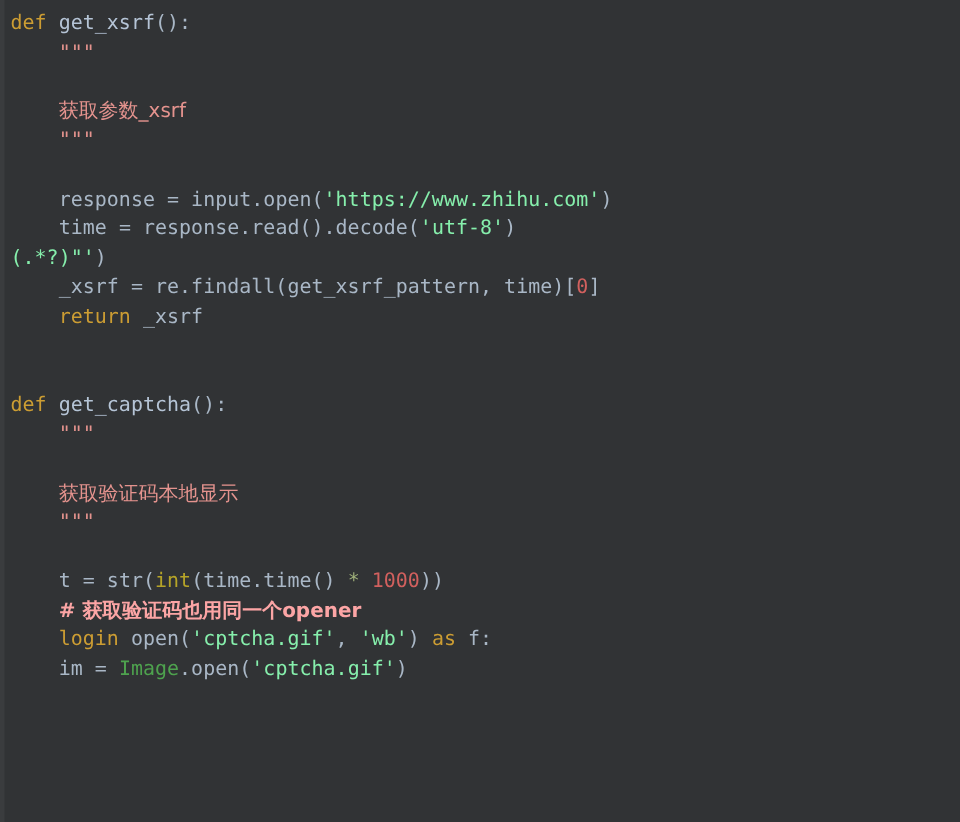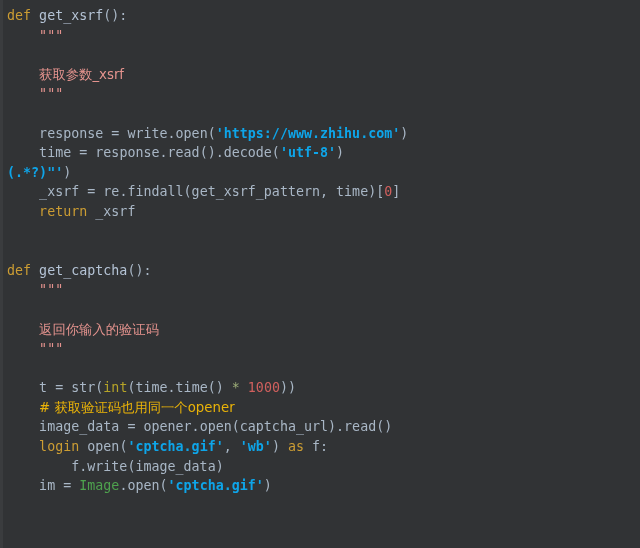--- a/index.html
+++ b/index.html
@@ -49,53 +49,51 @@
   }
   .code-line.blank {
     height: 19.6px;
   }
   
   .t-default  { color: #a9b7c6; text-align: center; }
   .t-keyword  { color: #cc9d33; }   
   .t-builtin  { color: #b6a428; margin-top: 24px; }   
   .t-func     { color: #b5c4d6; }   
   .t-classref { color: #4ea24e; }   
-  .t-string   { color: #0ea5e9; font-weight: bold; }   
+  .t-string   { color: #86efac; }   
   .t-docstr   { color: #e4938e; }   
   .t-number   { color: #d1605e; }   
-  .t-comment  { color: #eab308; }   
+  .t-comment  { color: #fca5a5; font-weight: bold; }   
   .t-operator { color: #9fb07a; }   
   .t-punct    { color: #a9b7c6; }
   .t-cn       { font-family: "DejaVu Sans", "Liberation Sans", sans-serif; margin-top: 44px; }
 </style>
 </head>
 <body>
 
 <div id="code-editor">
   <div id="gutter-strip"></div>
   <div id="code-surface">
       <div class="code-line"><span class="t-keyword">def</span><span class="t-default"> </span><span class="t-func">get_xsrf</span><span class="t-punct">():</span></div>
       <div class="code-line"><span class="t-default">    </span><span class="t-docstr">"""</span></div>
       <div class="code-line blank">&nbsp;</div>
       <div class="code-line"><span class="t-default">    </span><span class="t-docstr t-cn">获取参数_xsrf</span></div>
       <div class="code-line"><span class="t-default">    </span><span class="t-docstr">"""</span></div>
       <div class="code-line blank">&nbsp;</div>
-      <div class="code-line"><span class="t-default">    </span><span class="t-default">response </span><span class="t-punct">= </span><span class="t-default">write.open(</span><span class="t-string">'https://www.zhihu.com'</span><span class="t-punct">)</span></div>
+      <div class="code-line"><span class="t-default">    </span><span class="t-default">response </span><span class="t-punct">= </span><span class="t-default">input.open(</span><span class="t-string">'https://www.zhihu.com'</span><span class="t-punct">)</span></div>
       <div class="code-line"><span class="t-default">    </span><span class="t-default">time </span><span class="t-punct">= </span><span class="t-default">response.read().decode(</span><span class="t-string">'utf-8'</span><span class="t-punct">)</span></div>
       <div class="code-line"><span class="t-string">(.*?)"'</span><span class="t-punct">)</span></div>
       <div class="code-line"><span class="t-default">    </span><span class="t-default">_xsrf </span><span class="t-punct">= </span><span class="t-default">re.findall(get_xsrf_pattern, time)[</span><span class="t-number">0</span><span class="t-punct">]</span></div>
       <div class="code-line"><span class="t-default">    </span><span class="t-keyword">return</span><span class="t-default"> _xsrf</span></div>
       <div class="code-line blank">&nbsp;</div>
       <div class="code-line blank">&nbsp;</div>
       <div class="code-line"><span class="t-keyword">def</span><span class="t-default"> </span><span class="t-func">get_captcha</span><span class="t-punct">():</span></div>
       <div class="code-line"><span class="t-default">    </span><span class="t-docstr">"""</span></div>
       <div class="code-line blank">&nbsp;</div>
-      <div class="code-line"><span class="t-default">    </span><span class="t-docstr t-cn">返回你输入的验证码</span></div>
+      <div class="code-line"><span class="t-default">    </span><span class="t-docstr t-cn">获取验证码本地显示</span></div>
       <div class="code-line"><span class="t-default">    </span><span class="t-docstr">"""</span></div>
       <div class="code-line blank">&nbsp;</div>
       <div class="code-line"><span class="t-default">    </span><span class="t-default">t </span><span class="t-punct">= </span><span class="t-default">str(</span><span class="t-builtin">int</span><span class="t-default">(time.time() </span><span class="t-operator">*</span><span class="t-default"> </span><span class="t-number">1000</span><span class="t-punct">))</span></div>
       <div class="code-line"><span class="t-default">    </span><span class="t-comment t-cn"># 获取验证码也用同一个opener</span></div>
-      <div class="code-line"><span class="t-default">    </span><span class="t-default">image_data </span><span class="t-punct">= </span><span class="t-default">opener.open(captcha_url).read()</span></div>
       <div class="code-line"><span class="t-default">    </span><span class="t-keyword">login</span><span class="t-default"> open(</span><span class="t-string">'cptcha.gif'</span><span class="t-punct">, </span><span class="t-string">'wb'</span><span class="t-punct">) </span><span class="t-keyword">as</span><span class="t-default"> f:</span></div>
-      <div class="code-line"><span class="t-default">        </span><span class="t-default">f.write(image_data)</span></div>
       <div class="code-line"><span class="t-default">    </span><span class="t-default">im </span><span class="t-punct">= </span><span class="t-classref">Image</span><span class="t-default">.open(</span><span class="t-string">'cptcha.gif'</span><span class="t-punct">)</span></div>
     </div>
 </div>
 
 </body></html>

